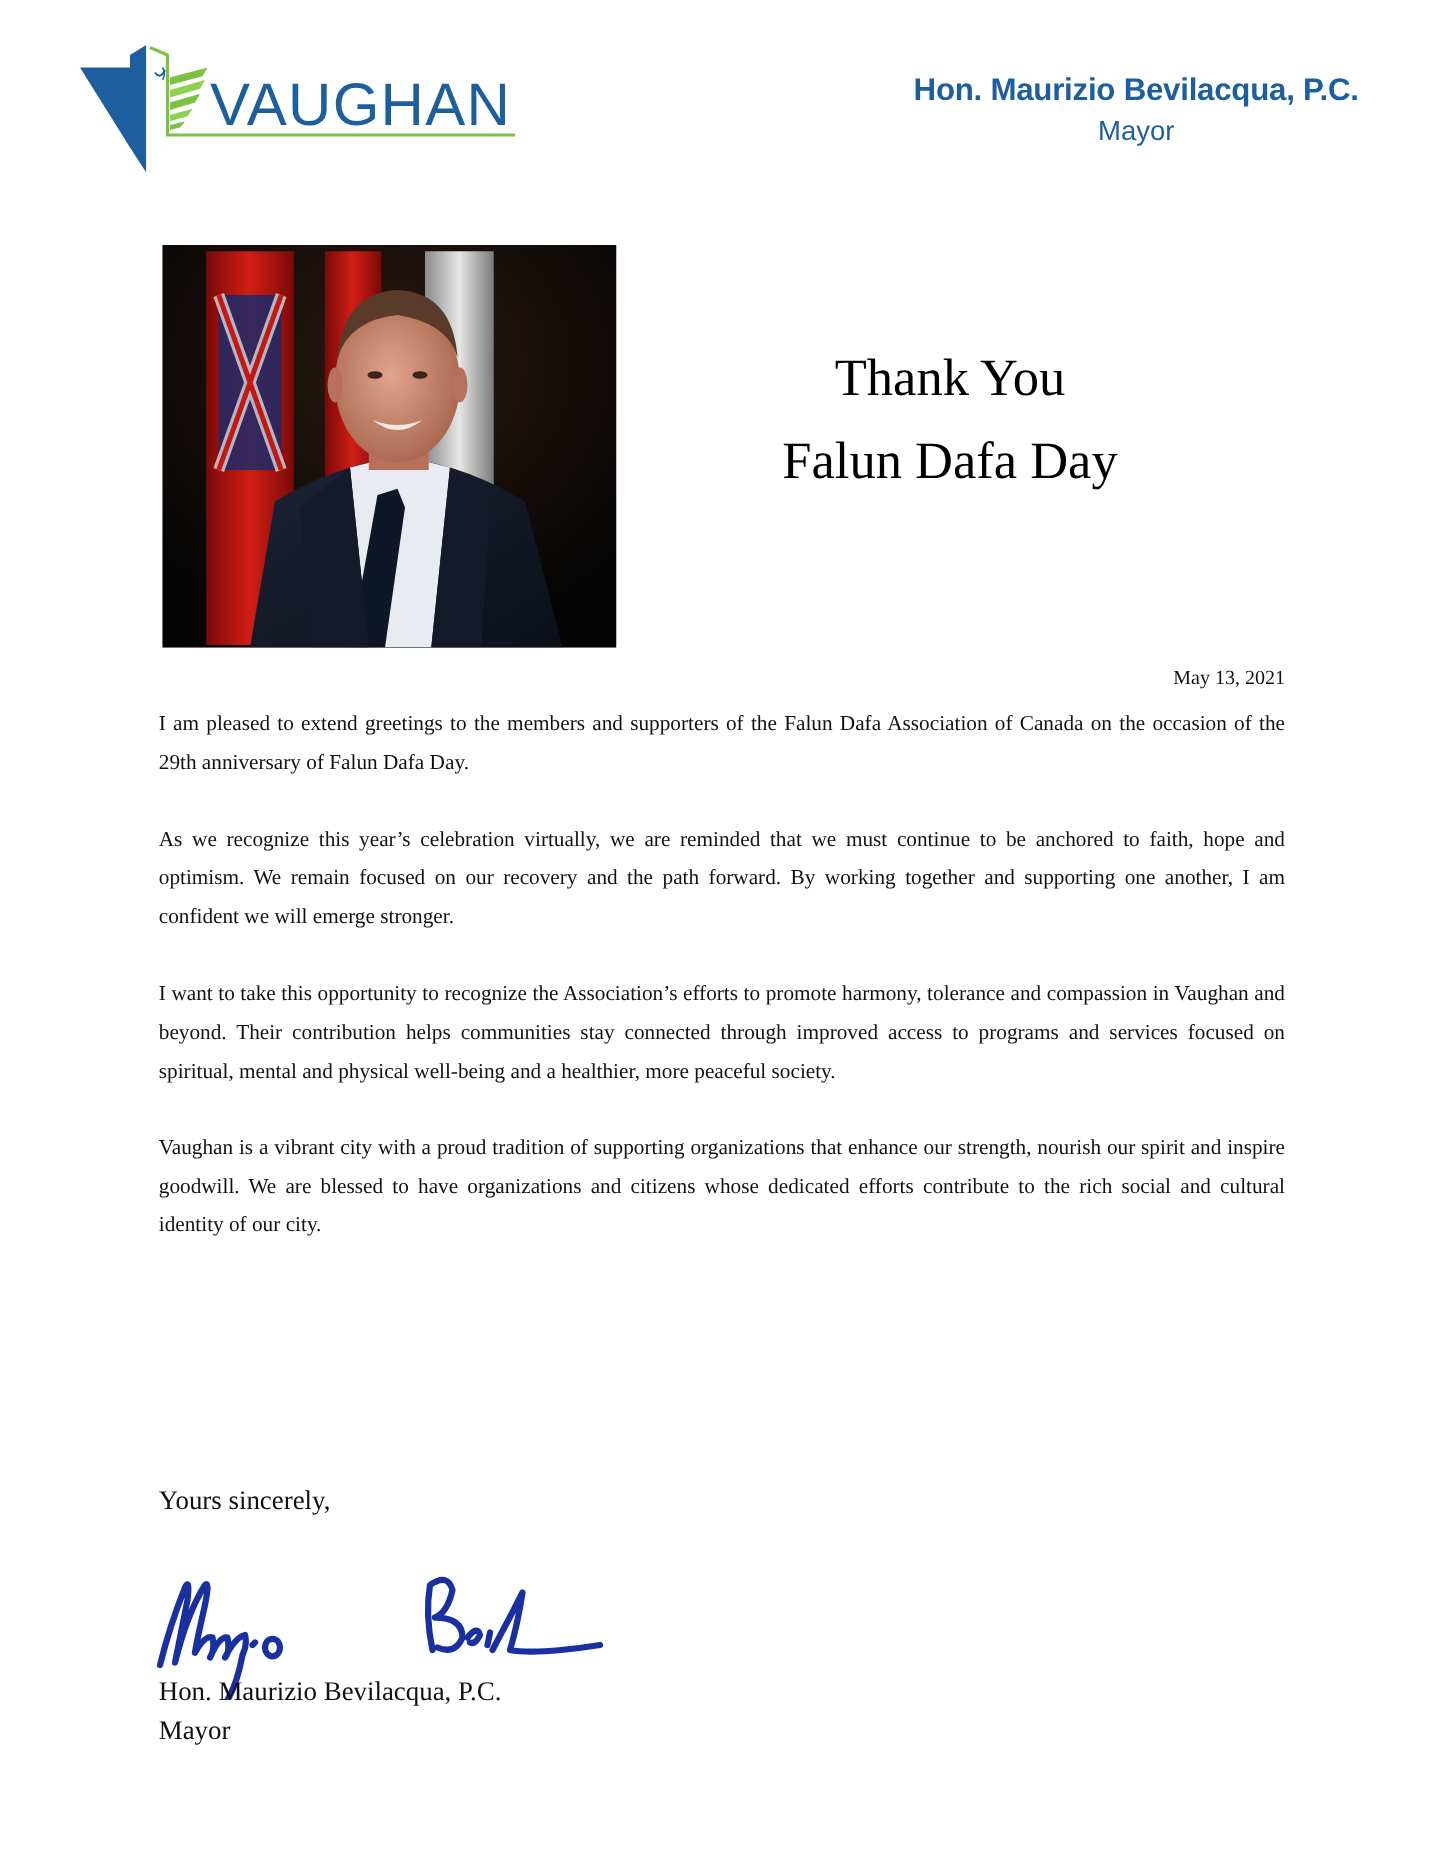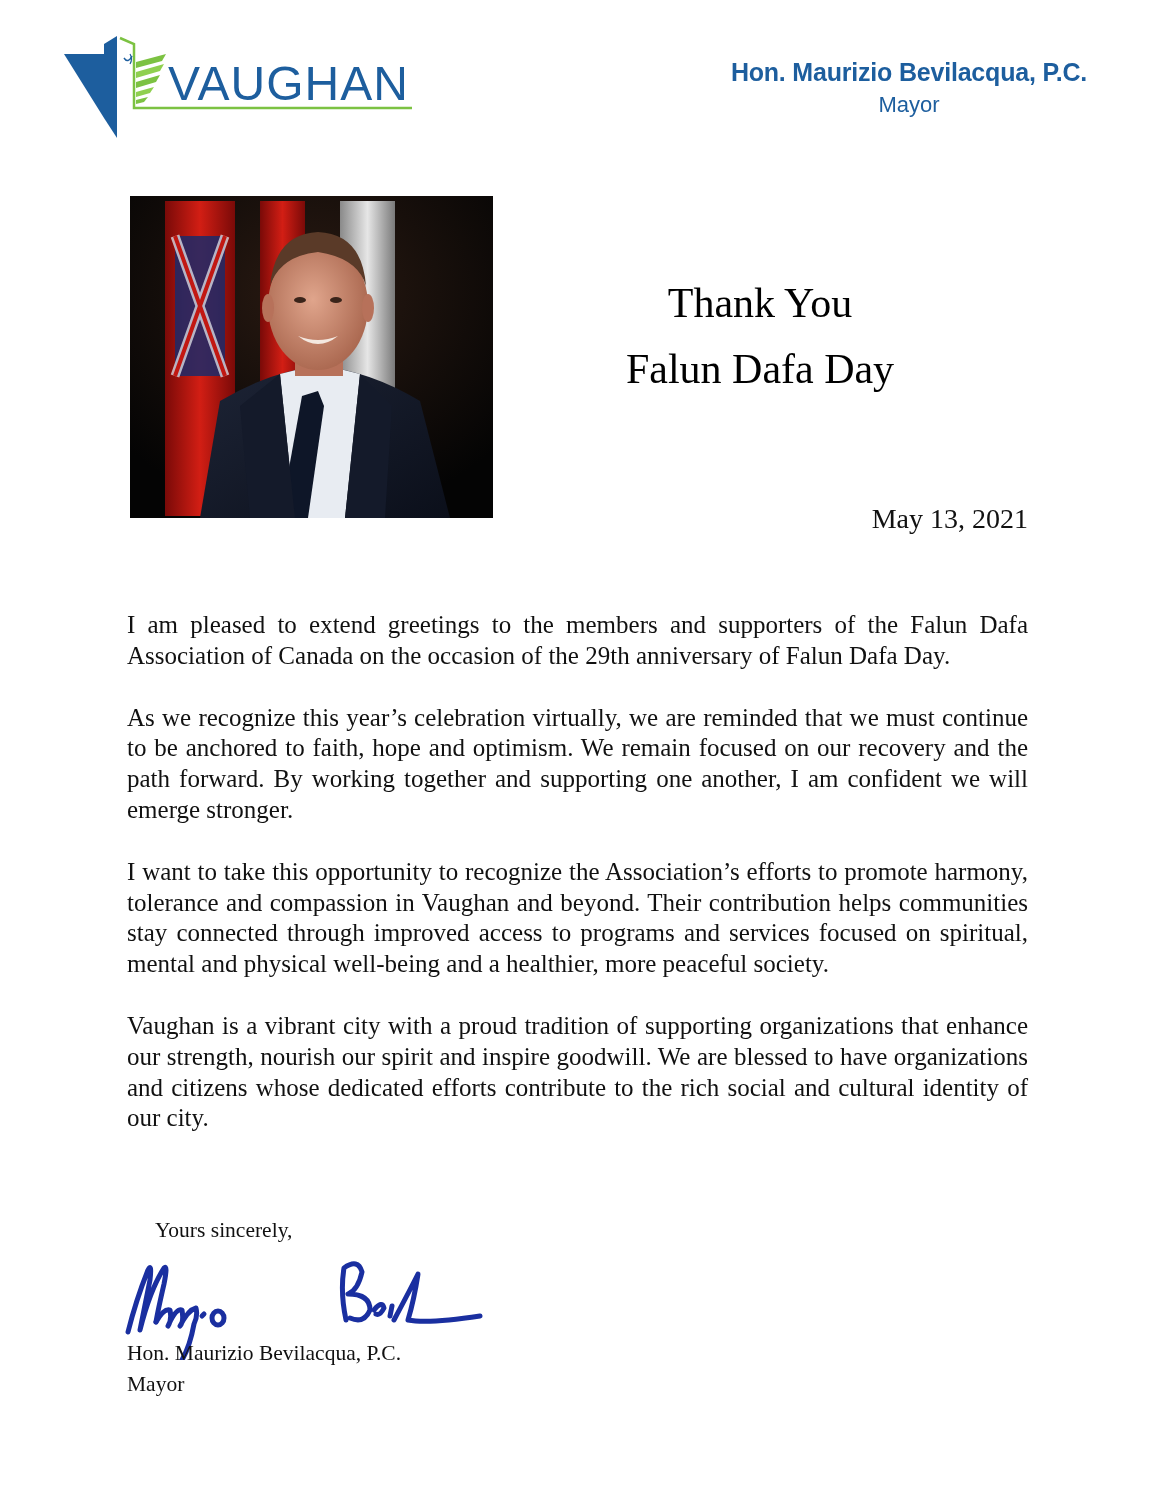--- a/index.html
+++ b/index.html
@@ -61,44 +61,42 @@
       font-family: "Liberation Serif", "DejaVu Serif", serif;
       font-weight: normal;
       font-size: 42px;
       line-height: 66px;
       color: #000;
     }
     .headline div { white-space: nowrap; }
     .date {
       position: absolute;
       right: 135px;
-      top: 504px;
-      font-size: 28px;
+      top: 528px;
+      font-size: 16px;
       line-height: 30px;
     }
     .body-text {
       position: absolute;
       left: 127px;
       top: 564px;
       width: 901px;
-      font-size: 25px;
+      font-size: 17px;
       line-height: 30.8px;
       text-align: justify;
-      margin-top: 46px;
     }
     .body-text p {
       margin: 0 0 31px 0;
     }
     .closing {
       position: absolute;
       left: 127px;
-      top: 1215px;
+      top: 1185px;
       font-size: 21.5px;
       line-height: 30px;
-      margin-left: 28px;
     }
     .signature {
       position: absolute;
       left: 118px;
       top: 1250px;
       width: 380px;
       height: 110px;
     }
     .sign-block {
       position: absolute;

